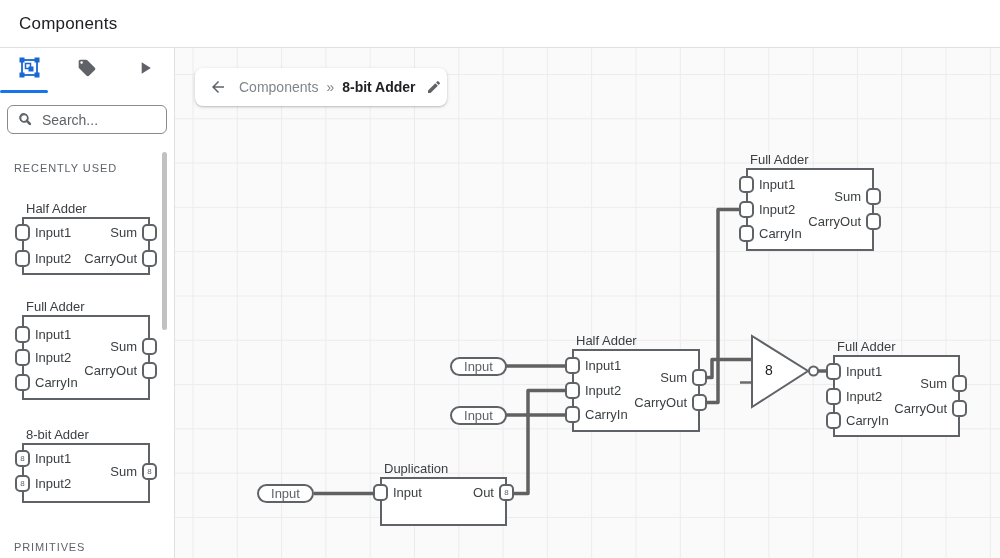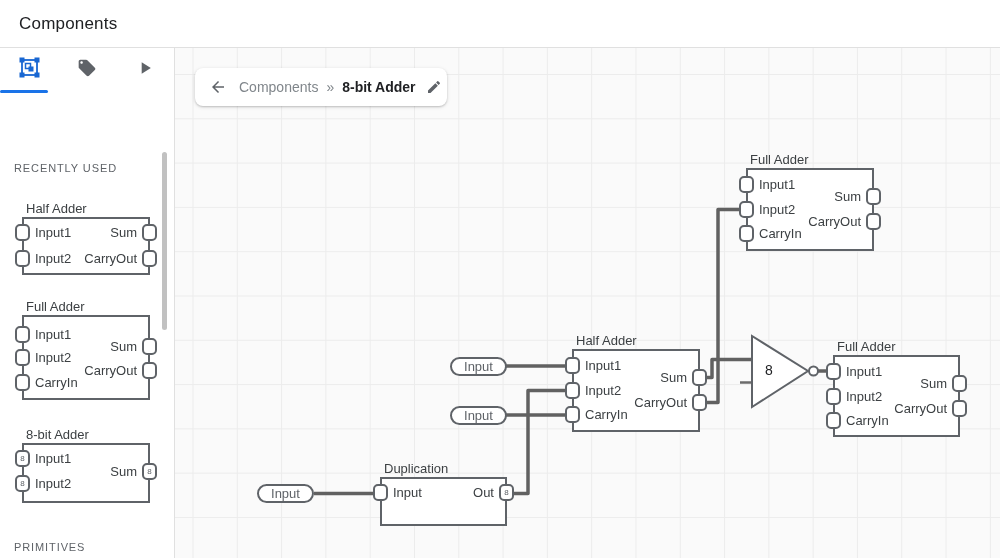--- a/index.html
+++ b/index.html
@@ -96,20 +96,30 @@
     <div class="tab">
       <span>
         <svg width="20" height="20" viewBox="0 0 24 24">
           <path fill="#5f6368" d="M8 5v14l11-7z"></path>
         </svg>
       </span>
     </div>
   </div>
   <div class="tab-underline"></div>
 
+  <div class="searchbox">
+    <span class="search-ic">
+      <svg width="16" height="16" viewBox="0 0 24 24">
+        <path fill="none" stroke="#5f6368" stroke-width="2.2" d="M15.5 14h-.79l-.28-.27a6.5 6.5 0 10-.7.7l.27.28v.79l5 4.99L20.49 19l-4.99-5z" transform="scale(0.9)"></path>
+        <circle cx="9.5" cy="9.5" r="5.5" fill="none" stroke="#5f6368" stroke-width="2"></circle>
+        <line x1="13.7" y1="13.7" x2="19" y2="19" stroke="#5f6368" stroke-width="2"></line>
+      </svg>
+    </span>
+    <input type="text" placeholder="Search..." style="">
+  </div>
 
   <div class="section-label" style="top:114px">RECENTLY USED</div>
 
   <div class="cnode" style="left:22px;top:169px;width:128px;height:58px">
     <span class="ntitle">Half Adder</span>
     <div class="port pl" style="top:5px"></div>
     <div class="port pl" style="top:31px"></div>
     <div class="port pr" style="top:5px"></div>
     <div class="port pr" style="top:31px"></div>
     <span class="plbl left" style="top:5px">Input1</span>

